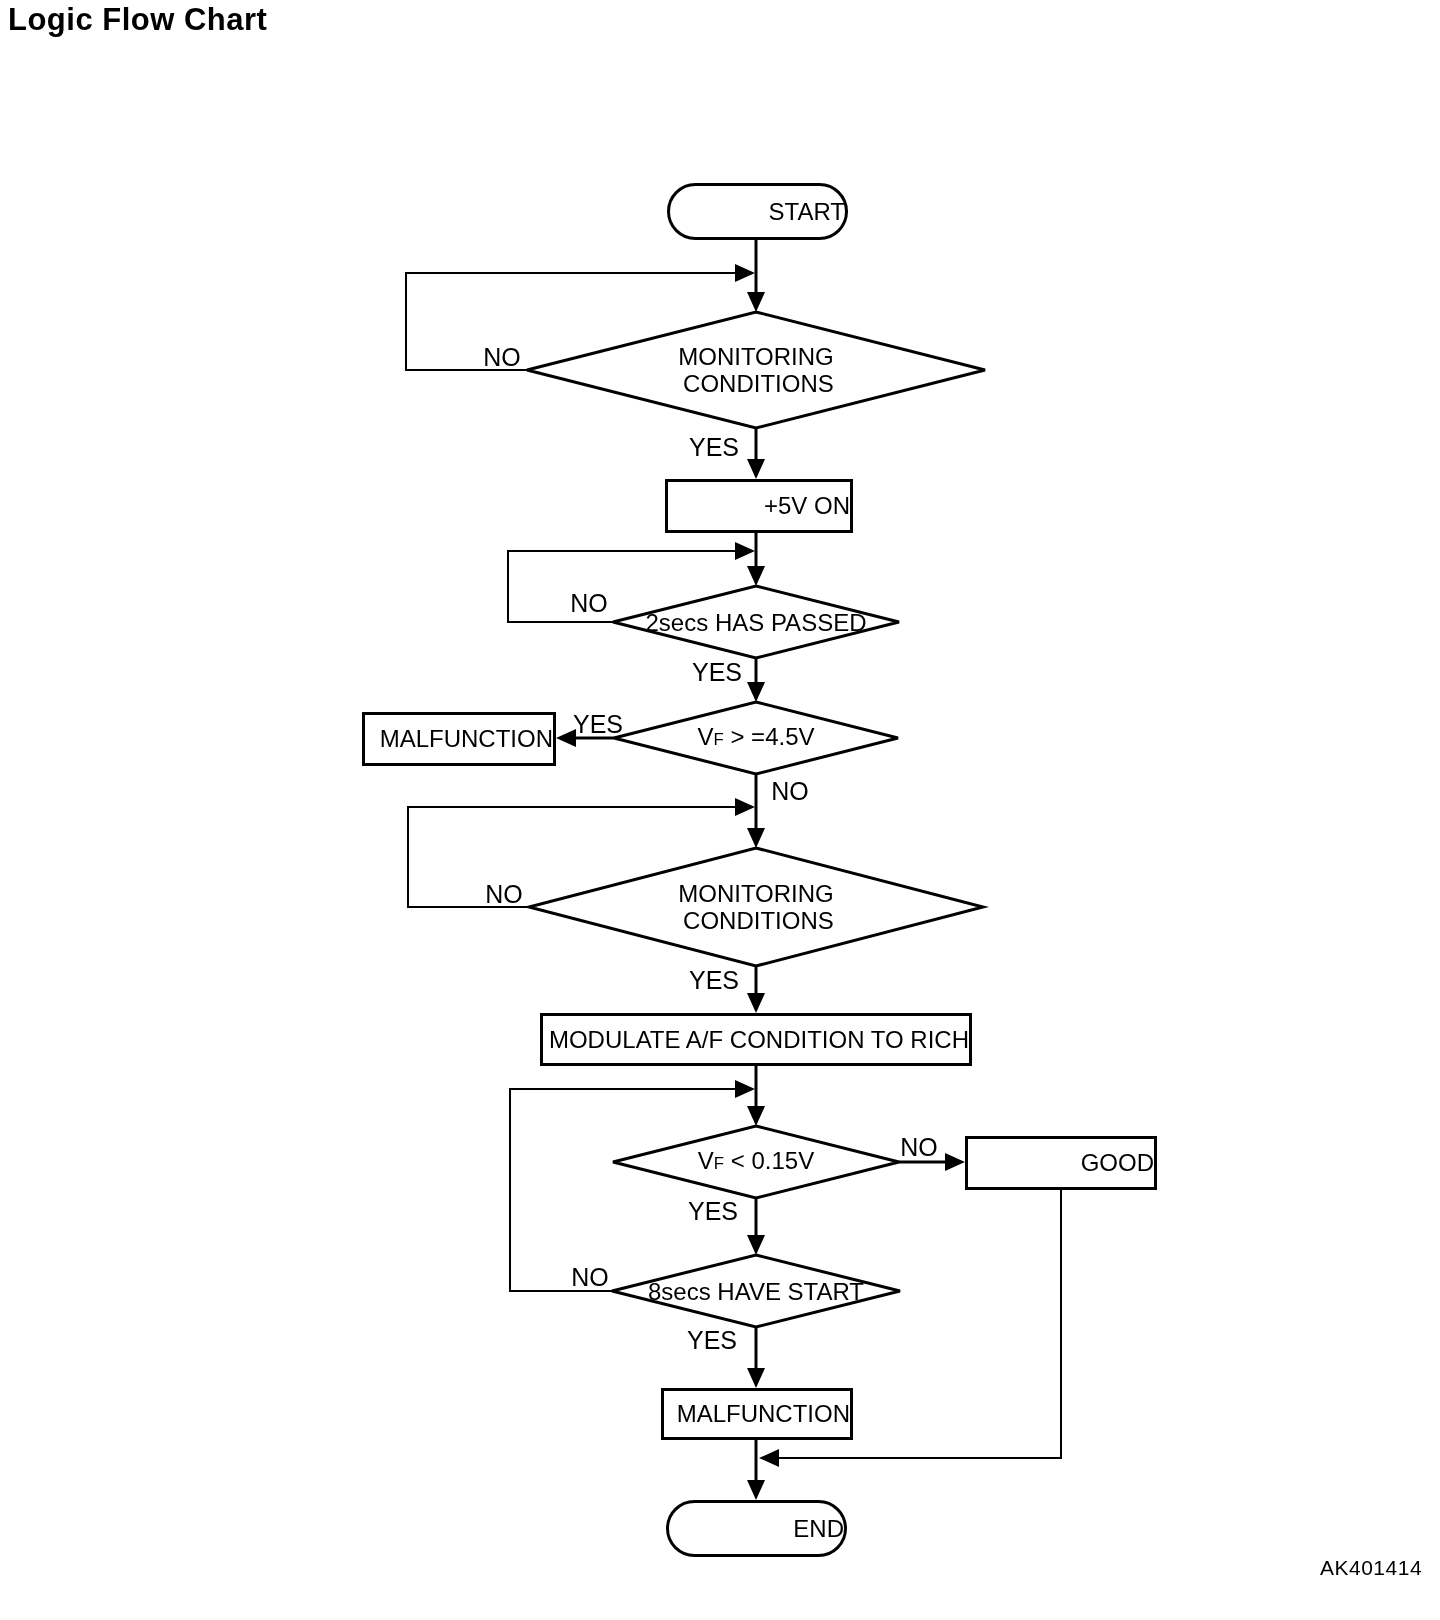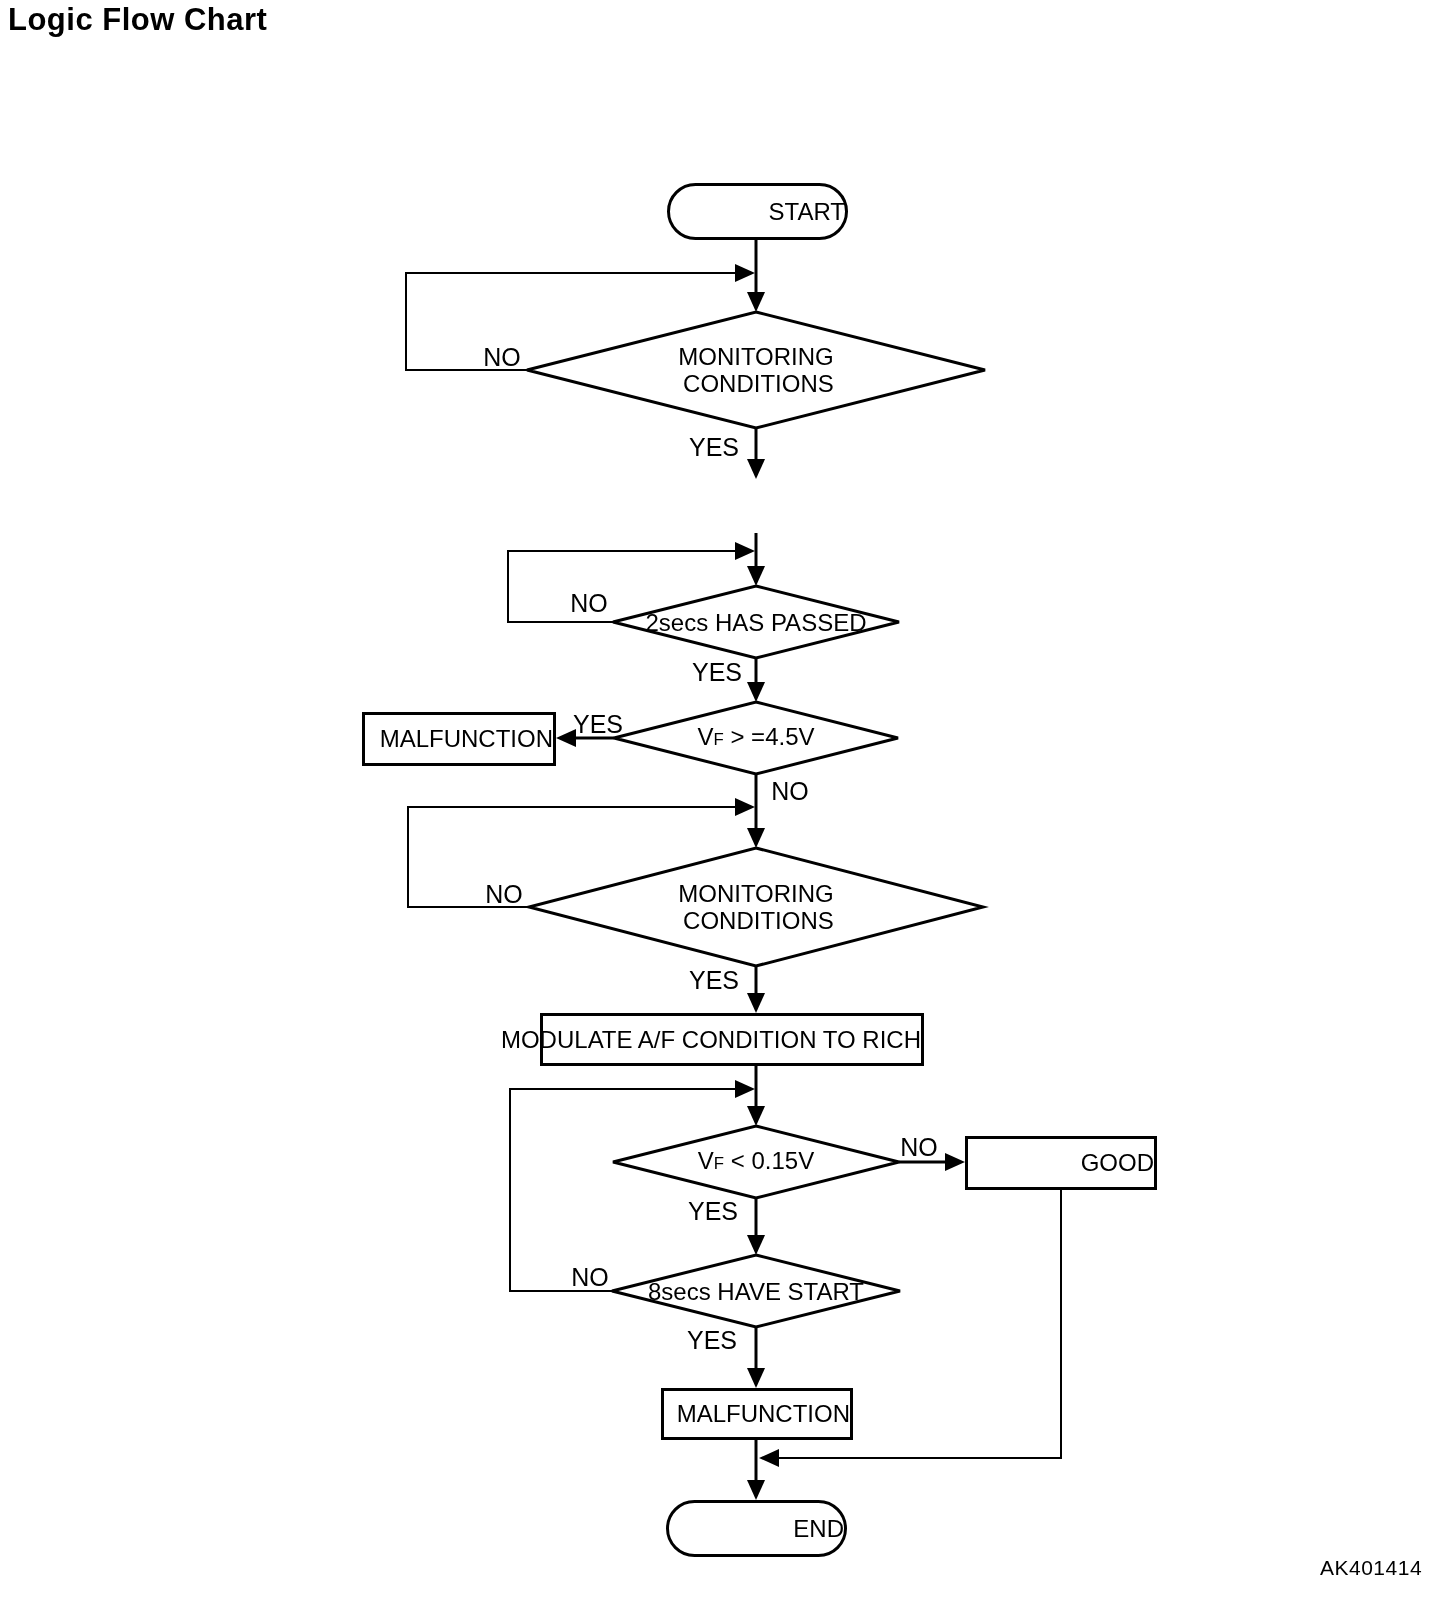--- a/index.html
+++ b/index.html
@@ -107,26 +107,29 @@
     <polygon class="head" points="735,1080 735,1098 755,1089"></polygon>
 
     <polyline class="loop" points="1061,1190 1061,1458 764,1458"></polyline>
     <polygon class="head" points="779,1449 779,1467 759,1458"></polygon>
   </svg>
 
   <div class="node terminal" style="left:667px; top:183px; width:181px; height:57px;">
     <span>START</span>
   </div>
 
+  <div class="node" style="left:665px; top:479px; width:188px; height:54px;">
+    <span>+5V ON</span>
+  </div>
 
   <div class="node" style="left:362px; top:712px; width:194px; height:54px;">
     <span>MALFUNCTION</span>
   </div>
 
-  <div class="node" style="left:540px; top:1013px; width:384px; height:53px;">
+  <div class="node" style="left:540px; top:1013px; width:432px; height:53px;">
     <span>MODULATE A/F CONDITION TO RICH</span>
   </div>
 
   <div class="node" style="left:965px; top:1136px; width:192px; height:54px;">
     <span>GOOD</span>
   </div>
 
   <div class="node" style="left:661px; top:1388px; width:192px; height:52px;">
     <span>MALFUNCTION</span>
   </div>

